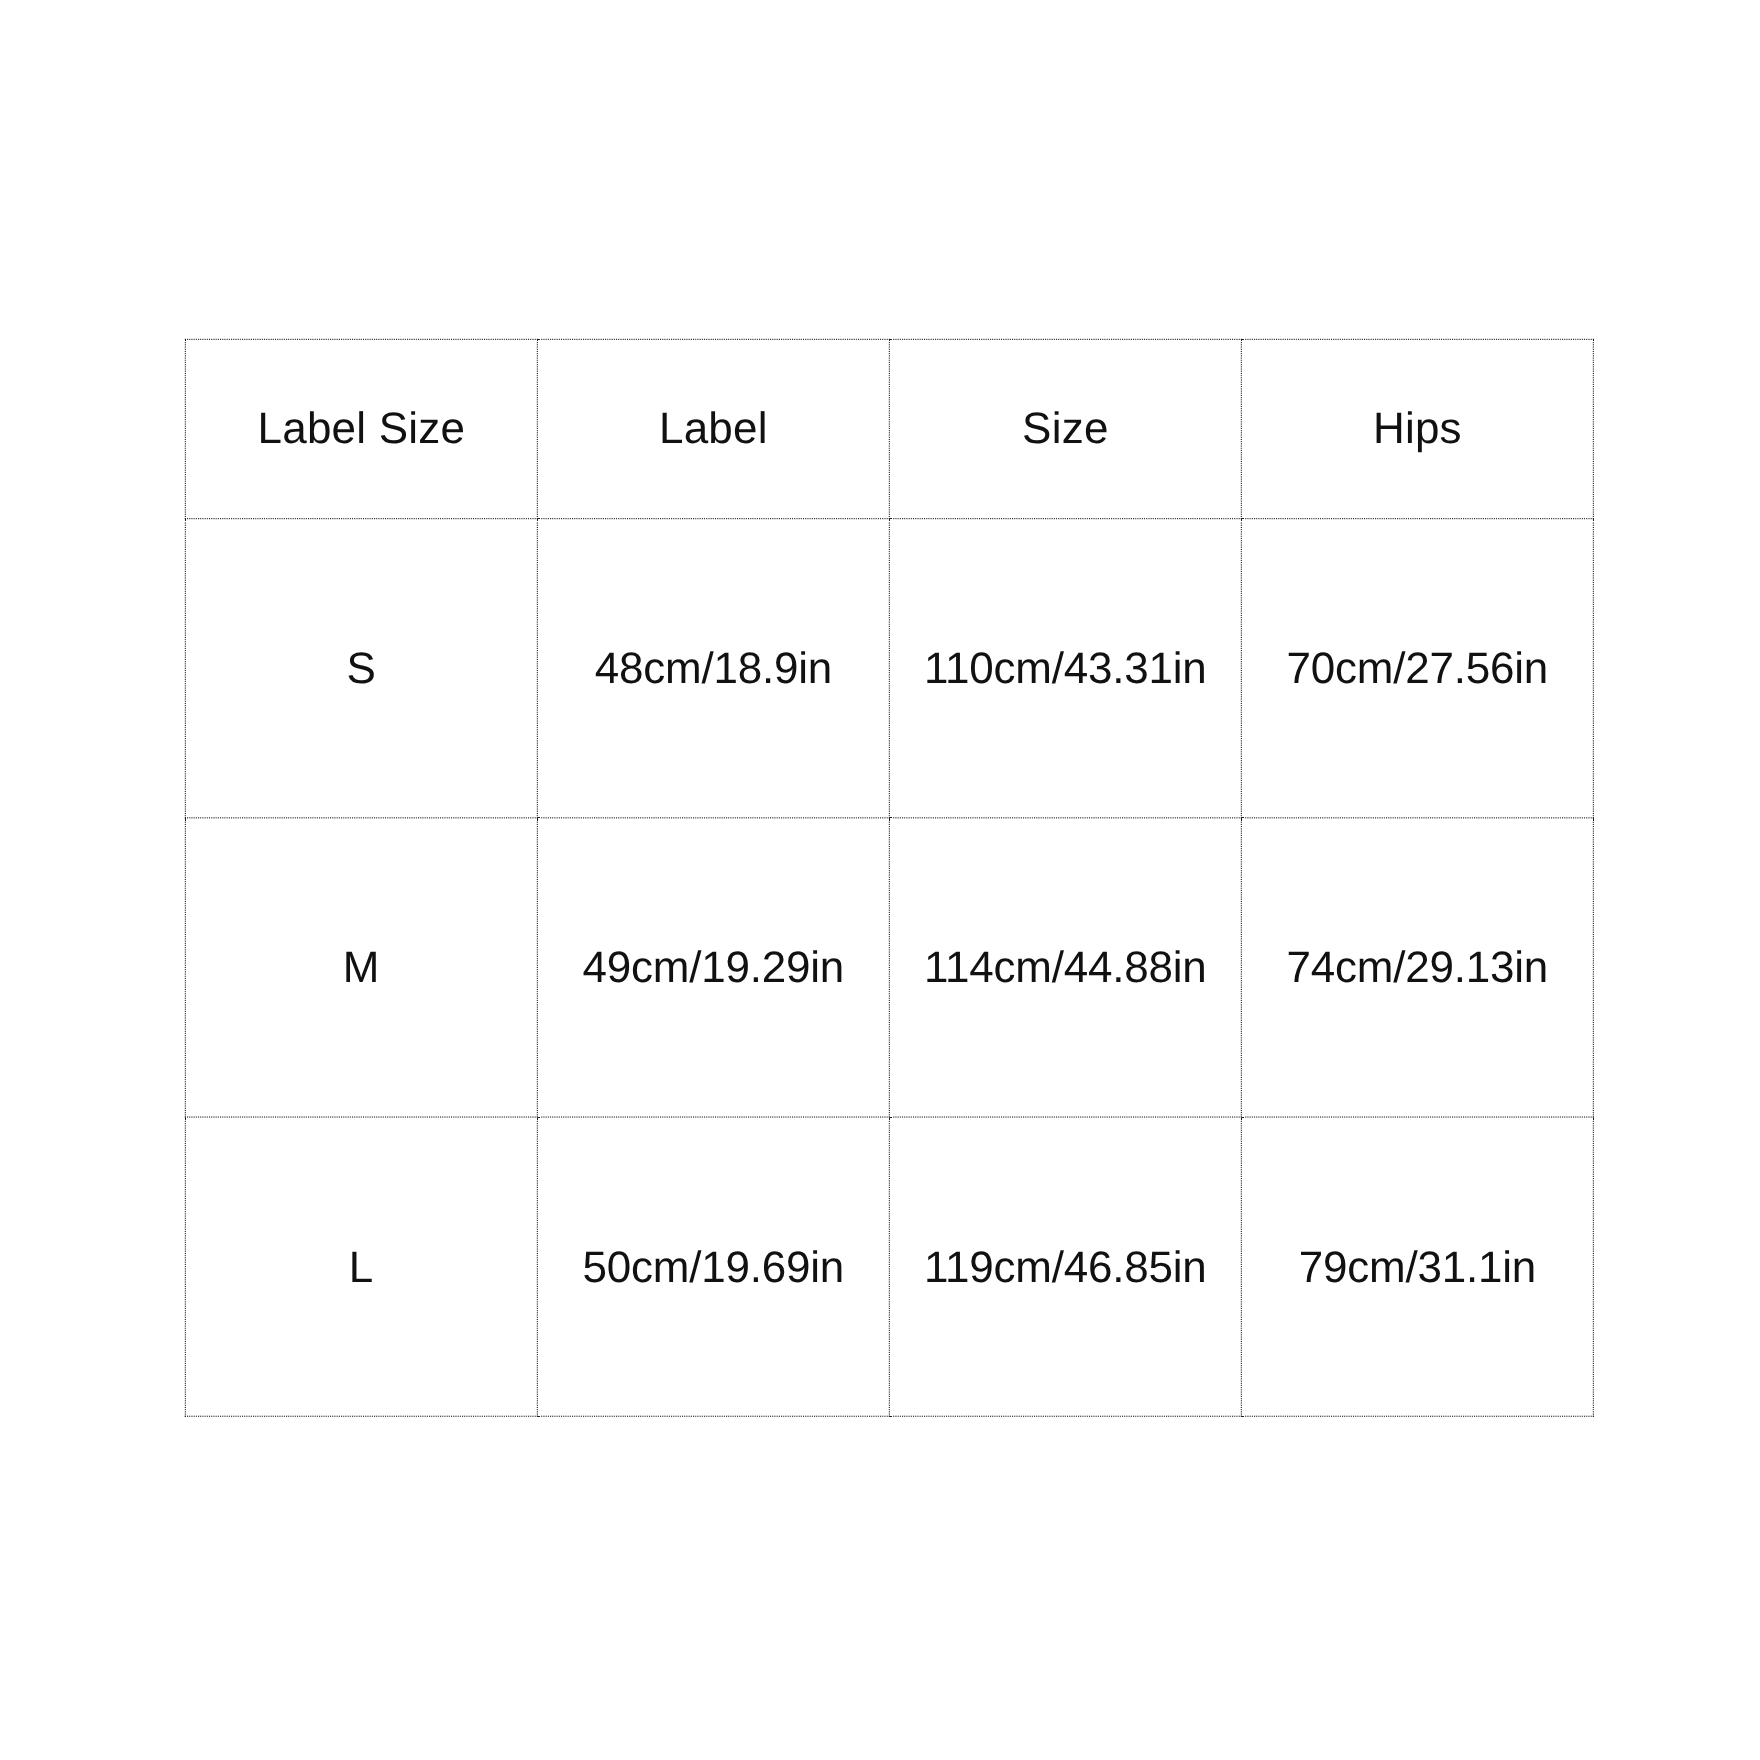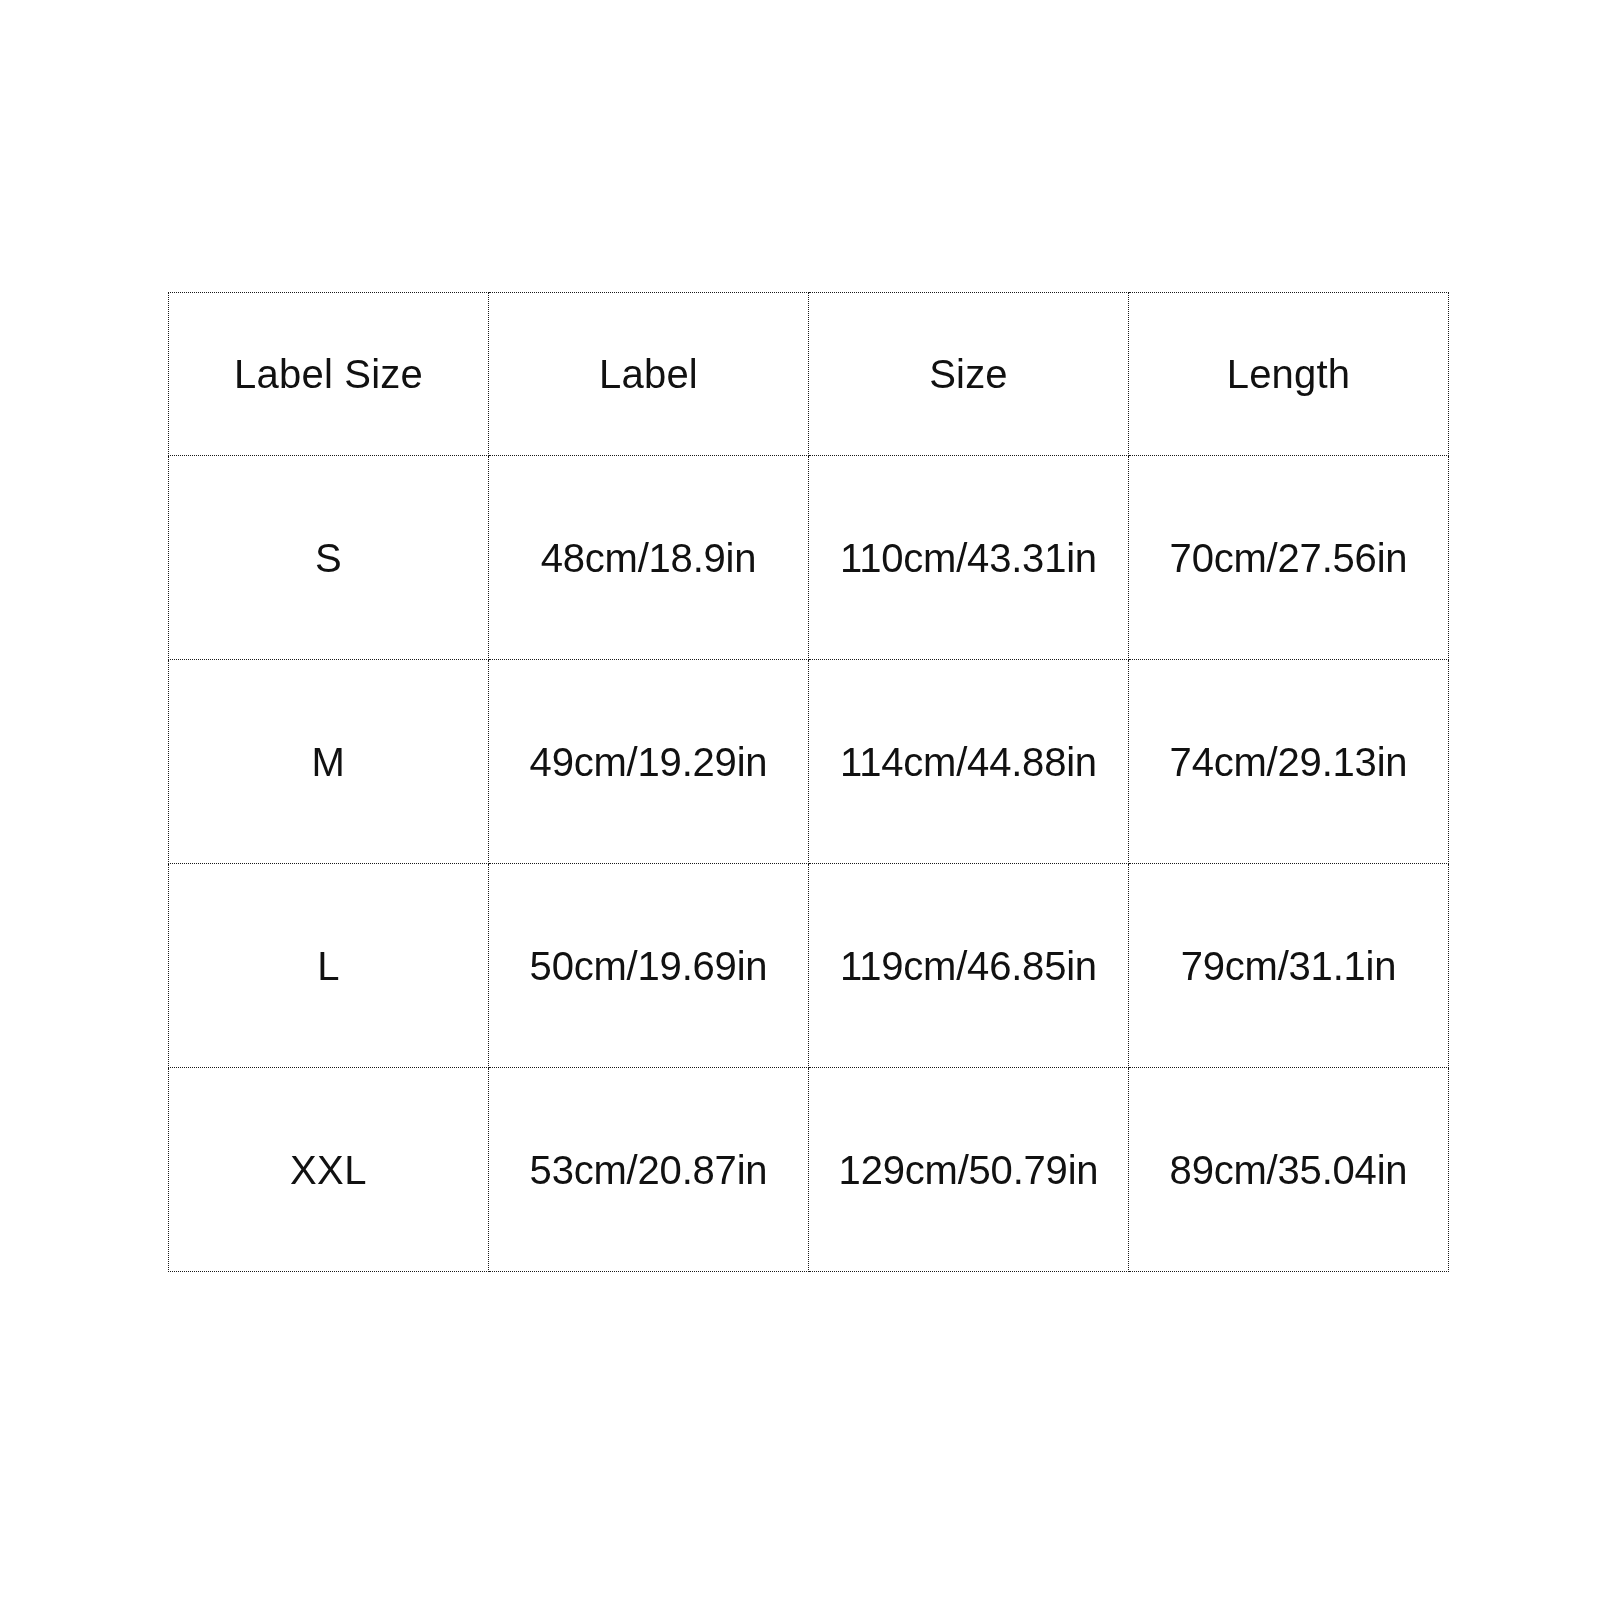--- a/index.html
+++ b/index.html
@@ -19,21 +19,21 @@
     position: relative;
     width: 1600px;
     height: 1600px;
     background: #ffffff;
   }
 
   
   .size-table-wrap {
     position: absolute;
     left: 168px;
-    top: 292px;
+    top: 308px;
     width: 1280px;
     height: 980px;
   }
 
   table.size-table {
     border-collapse: collapse;
     width: 1280px;
     height: 980px;
     table-layout: fixed;
   }
@@ -99,21 +99,21 @@
           <th>
             <span class="hdr-text">Label Size</span>
           </th>
           <th>
             <span class="hdr-text">Label</span>
           </th>
           <th>
             <span class="hdr-text">Size</span>
           </th>
           <th>
-            <span class="hdr-text">Length</span>
+            <span class="hdr-text">Hips</span>
           </th>
         </tr>
       </thead>
       <tbody>
 
         <tr>
           <td>
             <span class="cell-text size-label">S</span>
           </td>
           <td>
@@ -151,32 +151,18 @@
           </td>
           <td>
             <span class="cell-text">119cm/46.85in</span>
           </td>
           <td>
             <span class="cell-text">79cm/31.1in</span>
           </td>
         </tr>
 
 
-        <tr>
-          <td>
-            <span class="cell-text size-label">XXL</span>
-          </td>
-          <td>
-            <span class="cell-text">53cm/20.87in</span>
-          </td>
-          <td>
-            <span class="cell-text">129cm/50.79in</span>
-          </td>
-          <td>
-            <span class="cell-text">89cm/35.04in</span>
-          </td>
-        </tr>
 
       </tbody>
     </table>
   </div>
 
 </div>
 
 </body></html>

